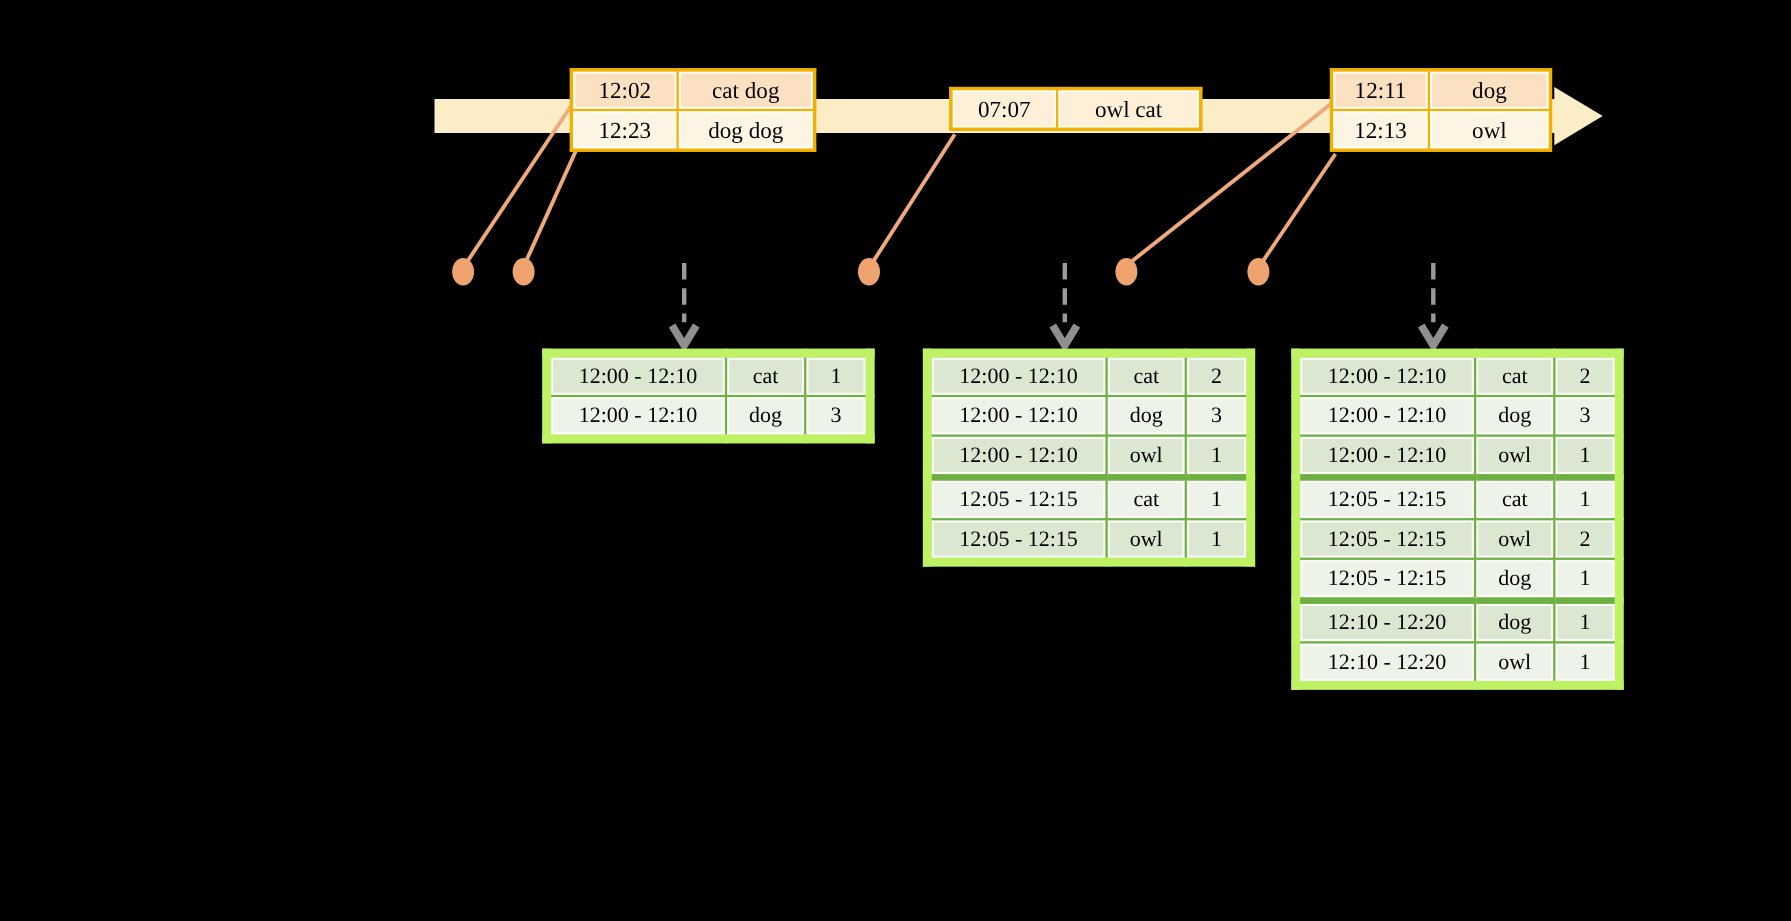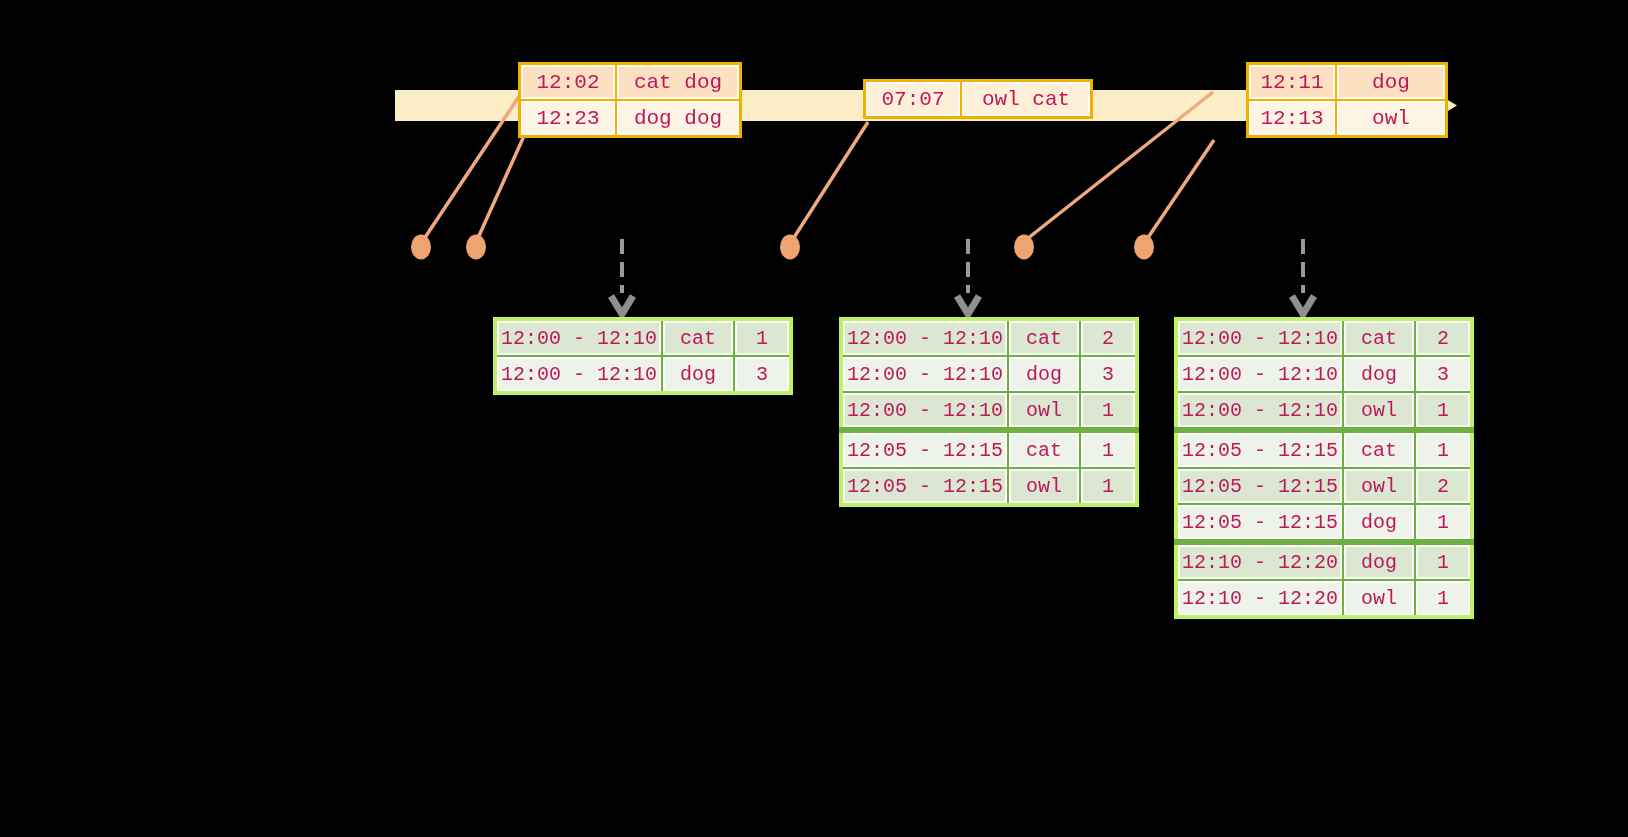--- a/index.html
+++ b/index.html
@@ -1,47 +1,47 @@
 <!DOCTYPE html>
 <html><head>
 <meta charset="utf-8">
 <style>
   html,body { margin:0; padding:0; background:#000; }
   .canvas {
     position:relative; width:1628px; height:837px; background:#000000;
-    overflow:hidden; font-family:Liberation Mono, monospace;
-    color:#be185d;
+    overflow:hidden; font-family:Liberation Serif, serif;
+    color:#000000;
   }
   svg.layer { position:absolute; left:0; top:0; }
 
   
   table.event-table {
     position:absolute; border-collapse:collapse;
     border:3px solid #f2b100; background:#f2b100;
   }
   table.event-table td {
     border:2px solid #f2b100;
     box-shadow: inset 0 0 0 2px rgba(255,253,246,0.95);
     background:#fdf4e3;
     font-size:21px; text-align:center; height:34px; padding:0 4px;
     white-space:nowrap;
   }
   table.event-table.shade-first tr:first-child td { background:#fbe0c1; }
   table.event-table.single td { background:#fdefd8; }
   #batch1 { left:518px; top:62px; }
   #batch2 { left:863px; top:79px; }
-  #batch3 { left:1246px; top:62px; }
+  #batch3 { left:1209px; top:62px; }
   #batch1 .c-time  { width:86px; }  #batch1 .c-words { width:114px; }
   #batch2 .c-time  { width:86px; }  #batch2 .c-words { width:120px; }
   #batch3 .c-time  { width:78px; }  #batch3 .c-words { width:100px; }
 
   
   table.result-table {
     position:absolute; border-collapse:collapse;
-    border:4px solid #bef264; background:#6fb043;
+    border:8px solid #bef264; background:#6fb043;
   }
   table.result-table td {
     border:2px solid #6fb043;
     box-shadow: inset 0 0 0 2px rgba(255,255,255,0.85);
     background:#eef3e9;
     font-size:20px; text-align:center; height:34px; padding:0 4px;
     white-space:nowrap;
   }
   table.result-table tr:nth-child(odd) td { background:#dbe7d0; }
   table.result-table tr.group-start td { border-top:6px solid #6fb043; }

